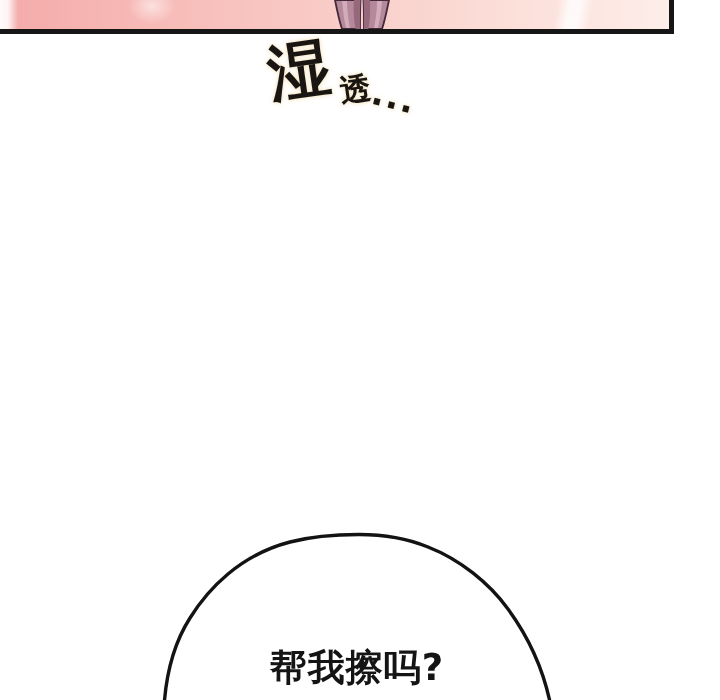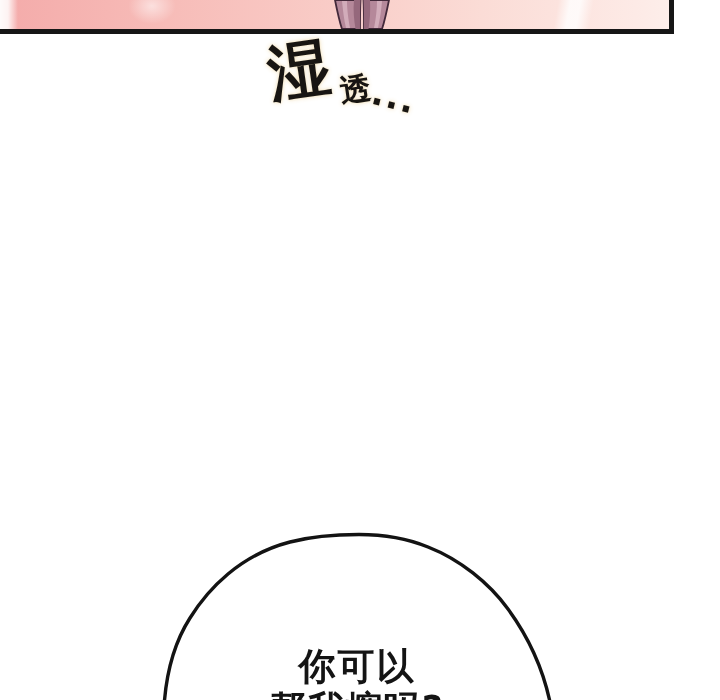--- a/index.html
+++ b/index.html
@@ -58,17 +58,16 @@
   <div class="sfx">
     <span class="sfx-big">湿</span>
     <span class="sfx-small">透</span>
     <span class="sfx-dots">...</span>
   </div>
 
   <svg class="bubble-svg" viewBox="0 0 410 178" aria-hidden="true">
     <path d="M 14,182 C 16,150 24,118 40,93 C 58,64 90,30 140,17 C 165,10.5 186,9.5 209,9.5 C 236,9.5 256,13 278,22 C 310,34.5 339,58 358,84 C 377,110 393,140 401,182" fill="#ffffff" stroke="#131313" stroke-width="3.4" stroke-linecap="round"></path>
   </svg>
   <div class="bubble-text">
-    <div class="bubble-line1">你可以</div>
     <div class="bubble-line2">帮我擦吗?</div>
   </div>
 
 </div>
 
 </body></html>

